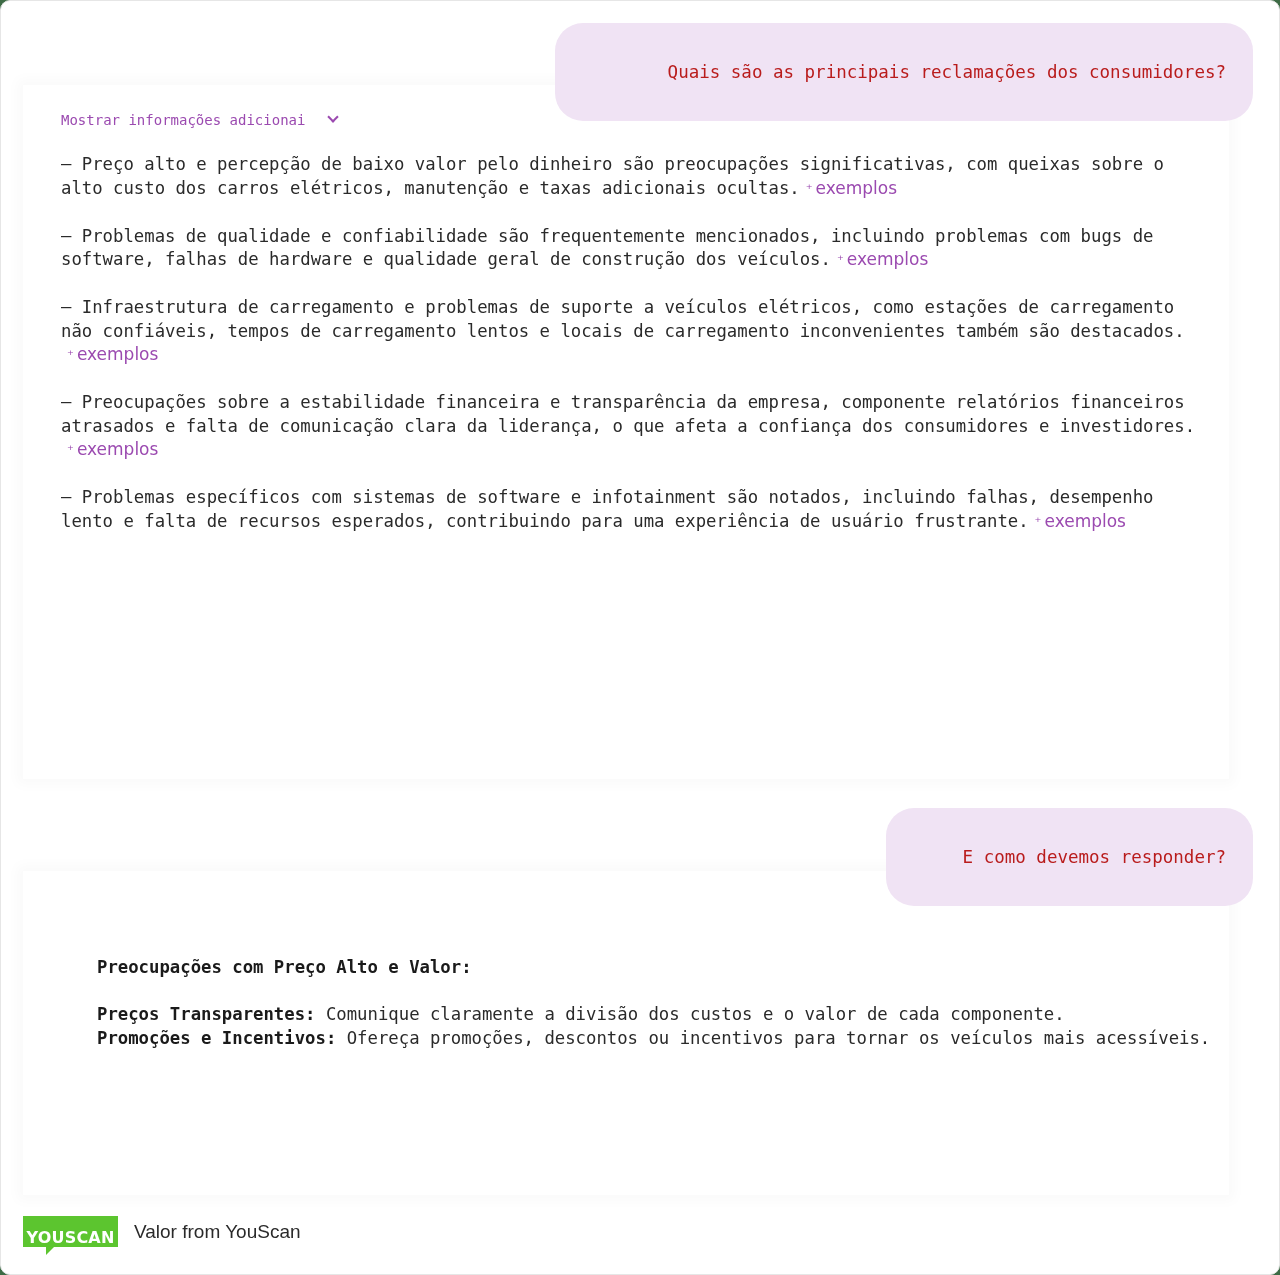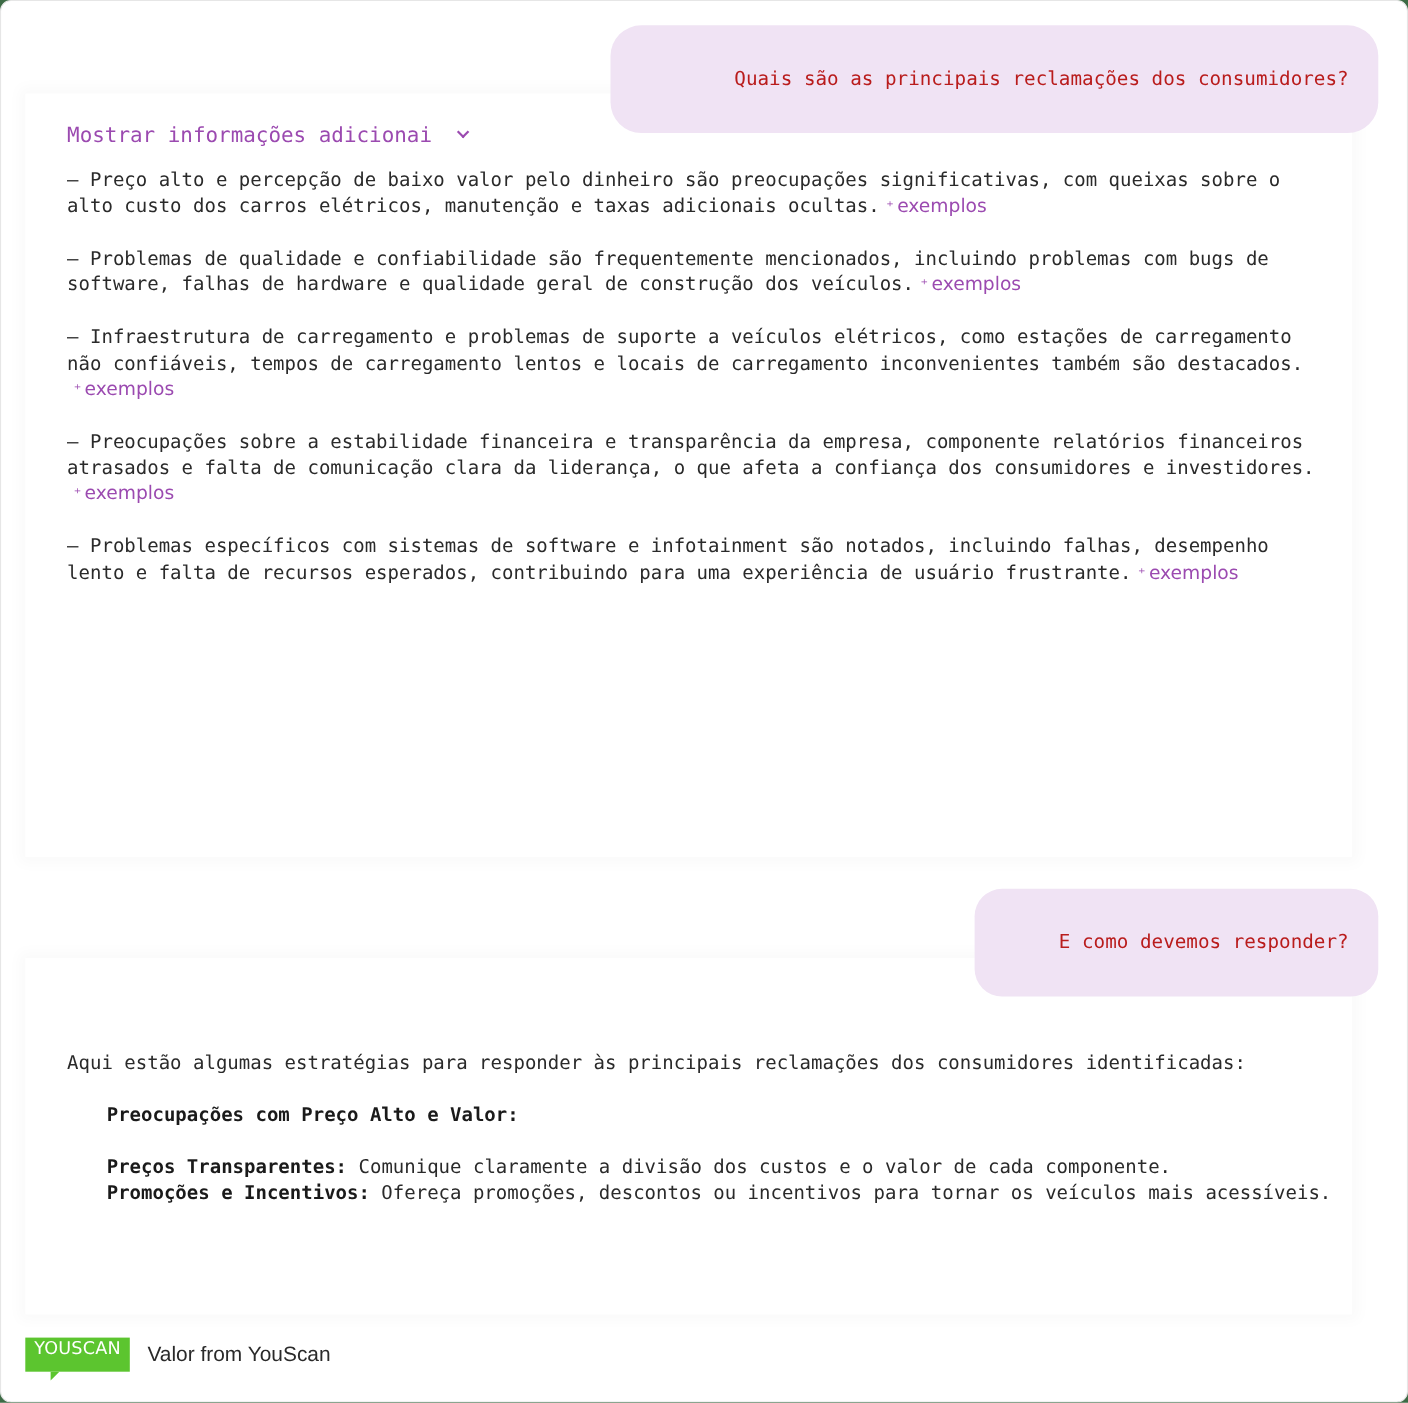--- a/index.html
+++ b/index.html
@@ -40,28 +40,28 @@
       color: #b91c1c;
       font-size: 17.5px;
       display: flex;
       align-items: center;
       justify-content: flex-end;
       padding-right: 27px;
       box-sizing: border-box;
       z-index: 2;
     }
     .bubble-1 { left: 554px; top: 22px; width: 698px; height: 98px; }
-    .bubble-2 { left: 885px; top: 807px; width: 367px; height: 98px; border-radius: 25px; }
+    .bubble-2 { left: 885px; top: 807px; width: 367px; height: 98px; }
 
     .toggle {
       position: absolute;
       left: 60px;
       top: 111px;
       color: #9b4ab0;
-      font-size: 19px;
+      font-size: 14px;
       cursor: pointer;
       display: flex;
       align-items: center;
       gap: 24px;
       z-index: 3;
     }
     .toggle .chev {
       display: inline-block;
       width: 6px; height: 6px;
       border-right: 2px solid #9b4ab0;
@@ -125,27 +125,27 @@
       display: flex;
       align-items: center;
       gap: 16px;
       z-index: 3;
     }
     .logo {
       position: relative;
       background: #5cc52f;
       color: #ffffff;
       font-family: "DejaVu Sans", "Liberation Sans", sans-serif;
-      font-weight: normal;
+      font-weight: bold;
       font-size: 16px;
       letter-spacing: 0.2px;
       height: 31px;
       width: 95px;
       display: flex;
-      align-items: flex-start;
+      align-items: flex-end;
       justify-content: center;
     }
     .logo:after {
       content: "";
       position: absolute;
       left: 23px;
       bottom: -8px;
       width: 0; height: 0;
       border-left: 8px solid #5cc52f;
       border-bottom: 8px solid transparent;
@@ -190,21 +190,20 @@
     </p>
   </div>
 
   <div class="bubble bubble-2 mono">
     <span>E como devemos responder?</span>
   </div>
 
   <div class="card card-2"></div>
 
   <div class="answer mono">
-    <p class="intro">Aqui estão algumas estratégias para responder às principais reclamações dos consumidores identificadas:</p>
     <p class="subhead">Preocupações com Preço Alto e Valor:</p>
     <p class="item"><b>Preços Transparentes:</b><span> Comunique claramente a divisão dos custos e o valor de cada componente.</span></p>
     <p class="item"><b>Promoções e Incentivos:</b><span> Ofereça promoções, descontos ou incentivos para tornar os veículos mais acessíveis.</span></p>
   </div>
 
   <div class="footer">
     <div class="logo">
       <span>YOUSCAN</span>
     </div>
     <span class="footer-text">Valor from YouScan</span>

